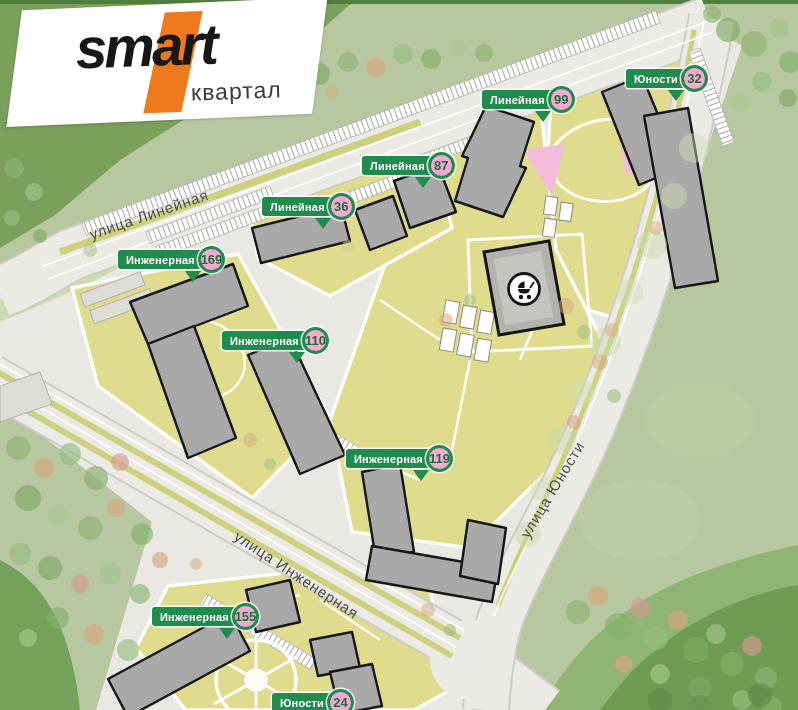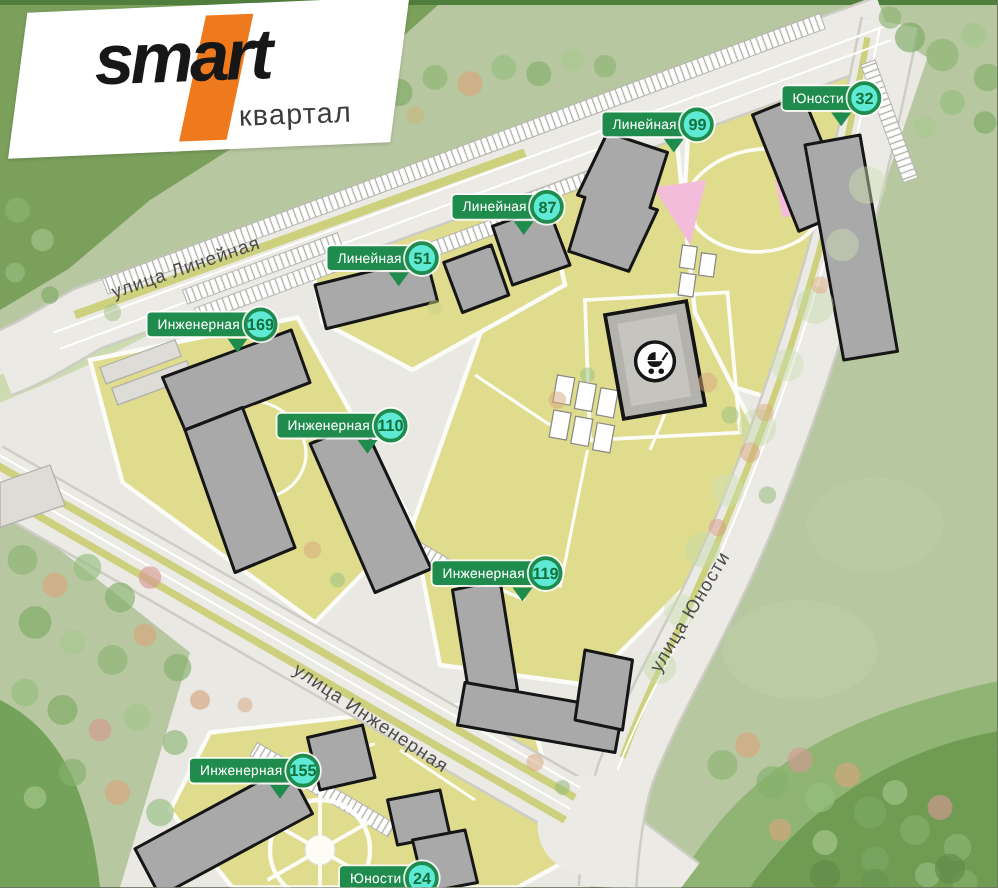--- a/index.html
+++ b/index.html
@@ -3,23 +3,23 @@
 <meta charset="utf-8">
 <style>
   html,body{margin:0;padding:0;background:#222;}
   .stage{position:relative;width:798px;height:710px;overflow:hidden;
          font-family:"Liberation Sans",sans-serif;background:#b7c7a0;}
   .stage svg{position:absolute;left:0;top:0;}
 
   
   .marker{position:absolute;display:flex;align-items:center;height:27px;z-index:30;cursor:pointer;}
   .marker-pill{display:flex;align-items:center;height:17px;padding:1px 9px 1px 8px;
-               background:#1f8b4d;border-radius:3px;color:#fff;font-size:11px;font-weight:normal;
+               background:#1f8b4d;border-radius:3px;color:#fff;font-size:11px;font-weight:bold;
                letter-spacing:.2px;box-shadow:0 0 0 1.5px rgba(255,255,255,.85);white-space:nowrap;z-index:2;}
-  .marker-circle{width:27px;height:27px;margin-left:-6px;border-radius:50%;background:#5eead4;
+  .marker-circle{width:27px;height:27px;margin-left:-6px;border-radius:50%;background:#f9a8d4;
                  border:3px solid #1f8b4d;box-sizing:border-box;display:flex;align-items:center;
                  justify-content:center;color:#15713c;font-size:13px;font-weight:bold;z-index:3;
                  box-shadow:0 0 0 1.5px rgba(255,255,255,.85);}
   .marker-tail{position:absolute;right:24px;bottom:-9px;width:0;height:0;z-index:1;
                border-left:8px solid transparent;border-right:8px solid transparent;
                border-top:11px solid #1f8b4d;}
 
   
   .street{position:absolute;color:#4c4c4c;font-size:15px;letter-spacing:.8px;white-space:nowrap;z-index:20;}
   .street.s-lin{left:90px;top:226px;transform:rotate(-19deg);transform-origin:0 50%;}
@@ -316,21 +316,21 @@
     <span class="marker-circle">32</span>
     <span class="marker-tail"></span>
   </div>
   <div class="marker" style="left:362px;top:152px">
     <span class="marker-pill">Линейная</span>
     <span class="marker-circle">87</span>
     <span class="marker-tail"></span>
   </div>
   <div class="marker" style="left:262px;top:193px">
     <span class="marker-pill">Линейная</span>
-    <span class="marker-circle">51</span>
+    <span class="marker-circle">36</span>
     <span class="marker-tail"></span>
   </div>
   <div class="marker" style="left:118px;top:246px">
     <span class="marker-pill">Инженерная</span>
     <span class="marker-circle">169</span>
     <span class="marker-tail"></span>
   </div>
   <div class="marker" style="left:222px;top:327px">
     <span class="marker-pill">Инженерная</span>
     <span class="marker-circle">110</span>

